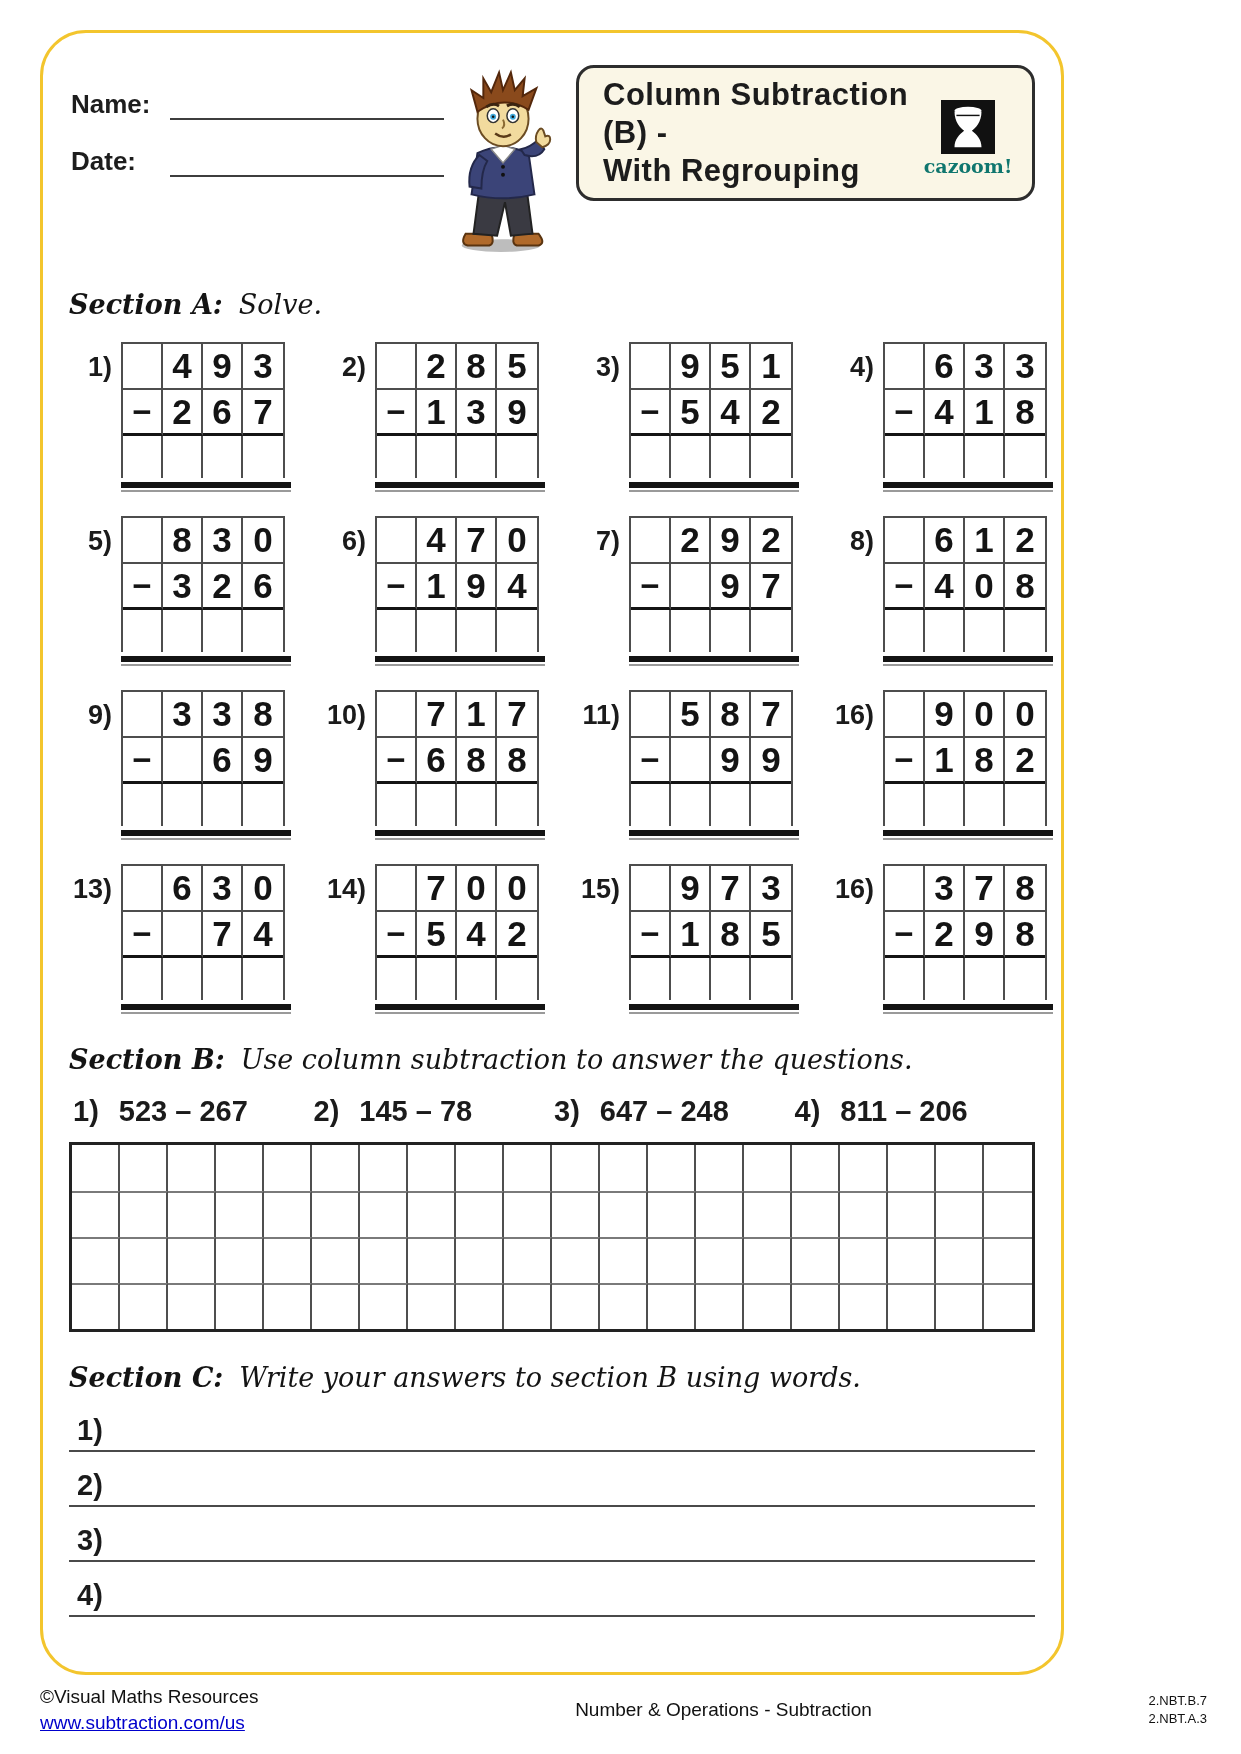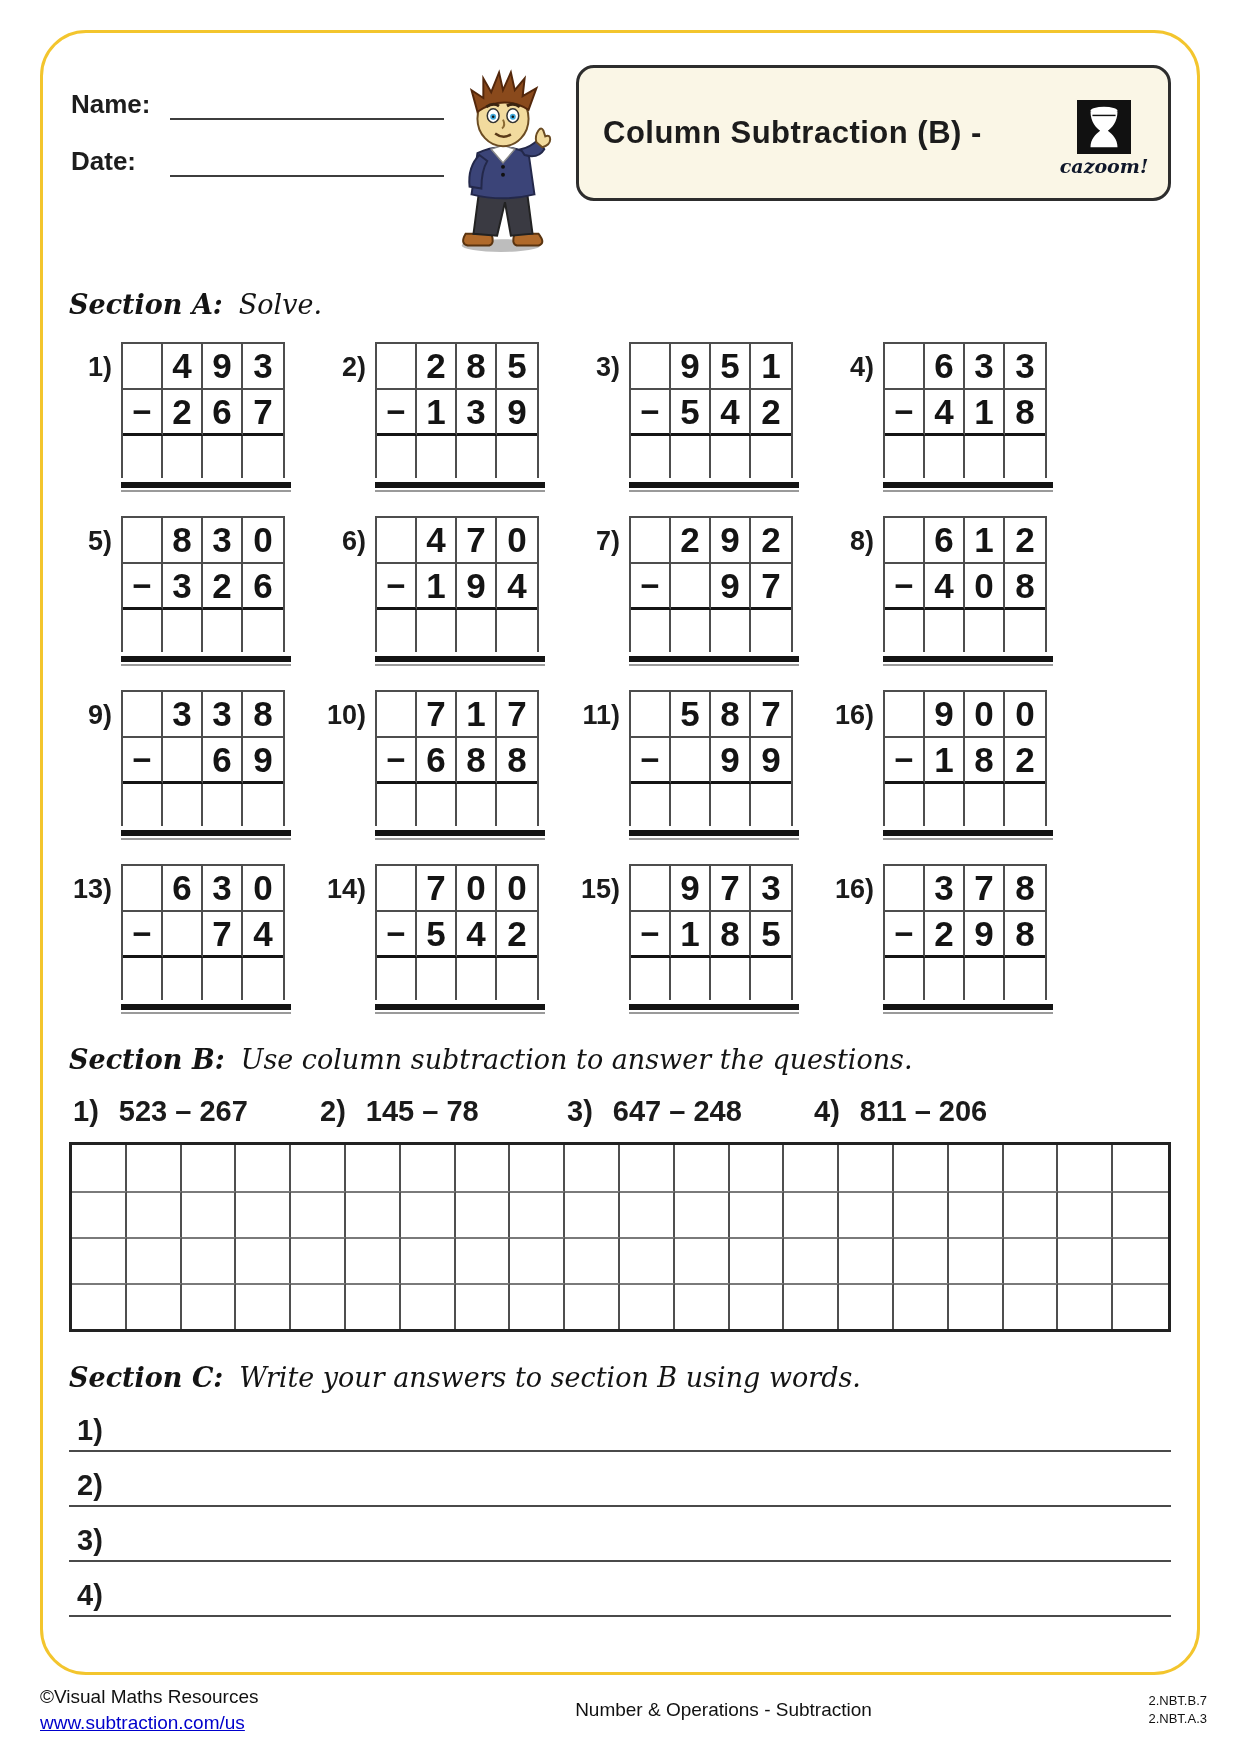--- a/index.html
+++ b/index.html
@@ -1,38 +1,38 @@
 <!DOCTYPE html>
 <html style="--frame-yellow: #F3C52D; --title-bg: #FAF6E6;"><head>
 <meta charset="utf-8">
 <style>
   * { margin:0; padding:0; box-sizing:border-box; }
   body { background:#ffffff; font-family:"Liberation Sans", sans-serif; }
   .sheet { position:relative; width:1241px; height:1754px; background:#fff; margin:0 auto; overflow:hidden; }
 
   
-  .frame { position:absolute; left:40px; top:30px; width:1160px; height:1645px;
+  .frame { position:absolute; left:40px; top:30px; width:1024px; height:1645px;
            border:3px solid var(--frame-yellow,#F3C52D); border-radius:46px; padding:28px 26px 0 26px; }
 
   
   .header { display:flex; align-items:flex-start; }
   .name-date { width:375px; padding-top:28px; padding-left:2px; }
   .field-row { display:flex; align-items:flex-end; margin-bottom:26px; }
   .field-label { font-weight:bold; font-size:26px; color:#1d1d1d; width:95px; }
   .field-line { flex:1; border-bottom:2px solid #3d3d3d; height:30px; margin-left:4px; }
 
   .mascot { width:118px; height:192px; flex:none; margin-top:2px; }
 
   .title-box { flex:1; margin-left:14px; margin-top:4px; height:136px;
                background:var(--title-bg,#FAF6E6); border:3px solid #2d2d2d; border-radius:18px;
                display:flex; align-items:center; padding:10px 16px 10px 24px; }
   .title-text { flex:1; font-weight:bold; font-size:31px; line-height:1.22; color:#1c1c1c; letter-spacing:.5px; }
   .logo { width:96px; text-align:center; padding-top:10px; }
   .logo-square { width:54px; height:54px; background:#111; margin:0 auto; }
-  .logo-text { font-family:"DejaVu Serif", serif; font-weight:bold; font-size:19px; color:#0f172a; margin-top:1px;font-style:italic; }
+  .logo-text { font-family:"DejaVu Serif", serif; font-weight:bold; font-size:19px; color:#0f766e; margin-top:1px; }
 
   
   .section-heading { font-family:"DejaVu Serif", serif; font-size:27px; color:#141414; }
   .sec-name { font-weight:bold; font-style:italic; }
   .sec-instr { font-style:italic; margin-left:16px; }
   .sh-a { margin-top:34px; }
   .sh-b { margin-top:30px; }
   .sh-c { margin-top:30px; }
 
   
@@ -124,20 +124,21 @@
           <path d="M64,42 q7,-4 13,1" fill="none" stroke="#3b2410" stroke-width="3"></path>
 
           <path d="M60,56 q3,6 -1,9" fill="none" stroke="#8a6a33" stroke-width="2"></path>
           <path d="M52,70 q8,6 16,1" fill="none" stroke="#5a3a18" stroke-width="2.5"></path>
         </svg>
       </div>
 
       <div class="title-box">
         <div class="title-text">
           <div>Column Subtraction (B) -</div>
+          <div>With Regrouping</div>
         </div>
         <div class="logo">
           <div class="logo-square">
             <svg viewBox="0 0 56 56" width="54" height="54">
               <rect width="56" height="56" fill="#111"></rect>
               <ellipse cx="28" cy="11" rx="14" ry="4" fill="#fff"></ellipse>
               <path d="M14,12 C14,23 20,29 24,32 C19,36 14,41 14,49 L42,49 C42,41 37,36 32,32 C36,29 42,23 42,12 Z" fill="#fff"></path>
               <line x1="16" y1="16" x2="40" y2="16" stroke="#111" stroke-width="1.5"></line>
             </svg>
           </div>

